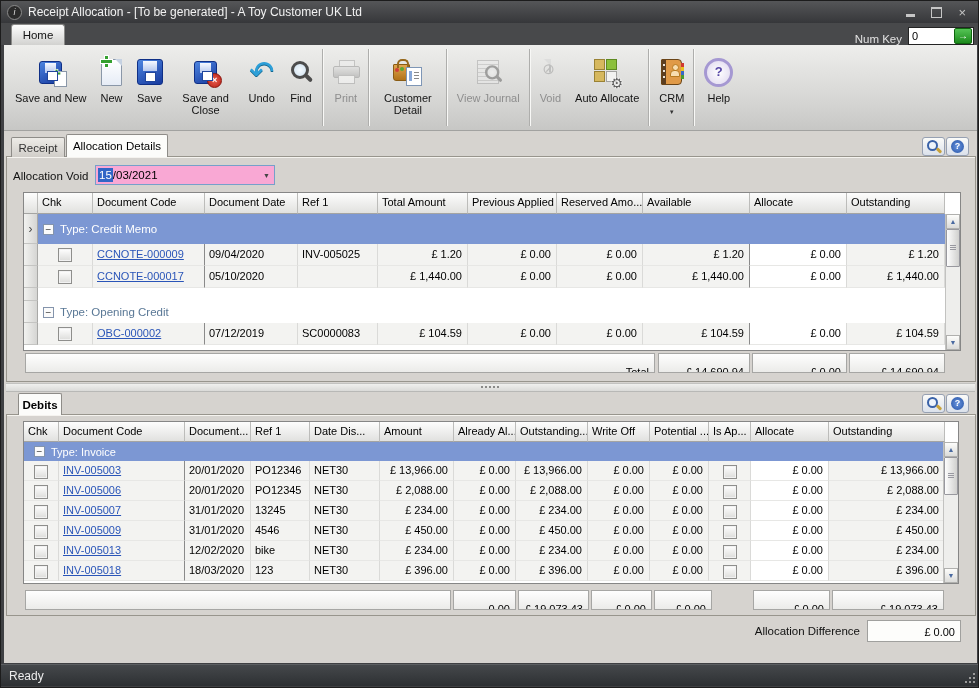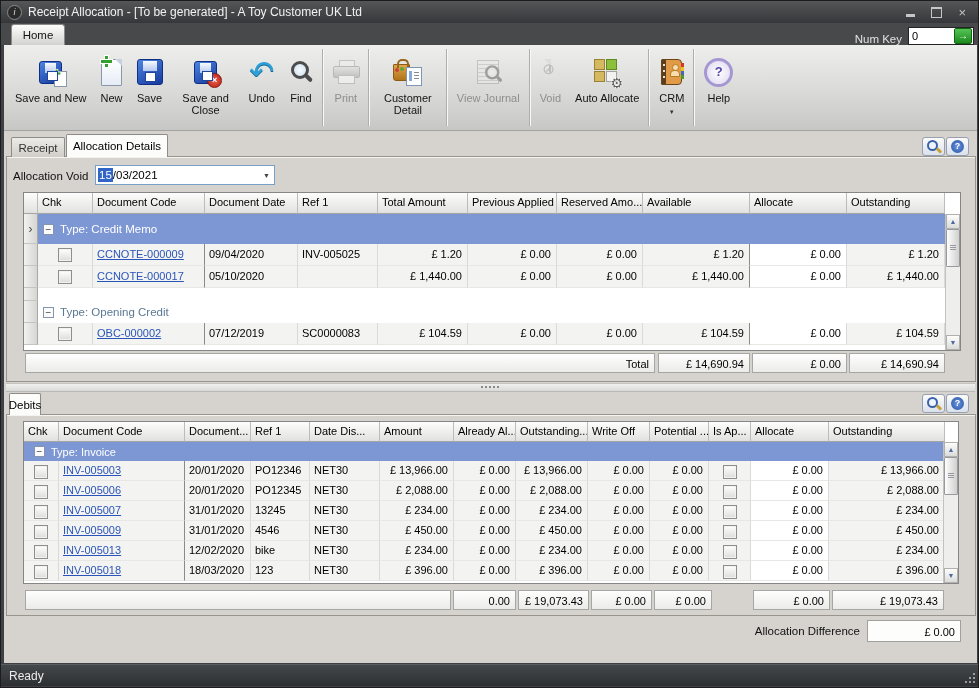--- a/index.html
+++ b/index.html
@@ -85,35 +85,35 @@
   .person::before{content:"";position:absolute;left:2px;top:0;width:5px;height:5px;border-radius:50%;background:#f8ddb0;border:1px solid #b87a20;}
   .person::after{content:"";position:absolute;left:0;top:6px;width:8px;height:5px;border-radius:4px 4px 0 0;background:#f8ddb0;border:1px solid #b87a20;}
   .helpcirc{width:23px;height:23px;border-radius:50%;background:radial-gradient(#ffffff,#ddd6ee);border:3px solid #a598d2;color:#5646a6;font-size:13px;font-weight:bold;text-align:center;line-height:22px;}
 
   
   .tab2{position:absolute;display:flex;align-items:center;justify-content:center;font-size:11.5px;border:1px solid #8e8c88;border-bottom:none;border-radius:2px 2px 0 0;box-sizing:border-box;}
   .tab-inactive{background:linear-gradient(#edebe7,#d1cec9);color:#333;z-index:4;}
   .tab-active{background:#fcfcfa;color:#000;z-index:6;}
   .tab-receipt{left:7px;top:92px;width:54px;height:20px;}
   .tab-alloc{left:62px;top:89px;width:102px;height:23px;}
-  .tab-debits{left:5px;top:348px;width:32px;height:22px;}
+  .tab-debits{left:14px;top:348px;width:44px;height:22px;font-weight:bold;}
   .icon-btn{position:absolute;width:23px;height:19px;background:linear-gradient(#fbfbf9,#dbe1eb);border:1px solid #96a0b2;border-radius:3px;display:flex;align-items:center;justify-content:center;box-sizing:border-box;}
   .ib1a{top:92px;right:32px;} .ib1b{top:92px;right:8px;}
   .ib2a{top:349px;right:32px;} .ib2b{top:349px;right:8px;}
   .mgp{position:relative;width:13px;height:13px;}
   .mgp::before{content:"";position:absolute;left:0;top:0;width:7px;height:7px;border-radius:50%;border:2px solid #3a62a8;background:#eef4fb;}
   .mgp::after{content:"";position:absolute;left:9px;top:9px;width:6px;height:3px;background:#c8a23a;border-radius:1px;transform:rotate(45deg);}
   .hq{width:13px;height:13px;border-radius:50%;background:radial-gradient(#6a96e0,#2450a2);color:#fff;font-size:9px;font-weight:bold;text-align:center;line-height:13px;}
 
   
   .panel1{position:absolute;top:111px;left:2px;width:968px;height:224px;border:1px solid #98958d;background:#d6d3cf;box-shadow:inset 0 1px 0 #f5f3ef;z-index:2;}
   .panel2{position:absolute;top:369px;left:2px;width:968px;height:200px;border:1px solid #98958d;background:#d6d3cf;box-shadow:inset 0 1px 0 #f5f3ef;z-index:2;}
 
   .adlabel{position:absolute;left:6px;top:13px;font-size:11.5px;color:#111;}
-  .adcombo{position:absolute;left:88px;top:8px;width:180px;height:20px;background:#ffffff;border:1px solid #76a0ca;display:flex;align-items:center;font-size:11.5px;box-sizing:border-box;}
+  .adcombo{position:absolute;left:88px;top:8px;width:180px;height:20px;background:#f9a8d4;border:1px solid #76a0ca;display:flex;align-items:center;font-size:11.5px;box-sizing:border-box;}
   .dsel{background:#3166c6;color:#fff;padding:1px 1px;margin-left:2px;}
   .drest{color:#000;}
   .dcaret{margin-left:auto;width:15px;text-align:center;color:#444;font-size:7px;}
 
   
   .grid{position:absolute;background:#fff;border:1px solid #868686;box-sizing:border-box;}
   .grid1{left:16px;top:35px;width:938px;height:159px;}
   .grid2{left:16px;top:6px;width:936px;height:163px;}
   .ghead{display:flex;}
   .g1 .ghead{height:21px;} .g2 .ghead{height:20px;}
@@ -155,21 +155,21 @@
 
   
   .vscroll{position:absolute;right:0;width:15px;bottom:0;background:#eeeeec;border-left:1px solid #c2c2c0;box-sizing:border-box;}
   .g1 .vscroll{top:21px;} .g2 .vscroll{top:20px;}
   .sbtn{position:absolute;left:0;width:14px;height:15px;background:linear-gradient(#fdfdfb,#dbdbd9);border:1px solid #b0b0ae;box-sizing:border-box;color:#4a6aa0;font-size:7px;text-align:center;line-height:13px;}
   .sbtn.up{top:0;} .sbtn.down{bottom:0;}
   .sthumb{position:absolute;left:0;top:15px;width:14px;height:38px;background:linear-gradient(90deg,#fdfdfd,#d0d0ce);border:1px solid #98989e;box-sizing:border-box;border-radius:1px;}
   .sthumb::after{content:"";position:absolute;left:3px;right:3px;top:50%;height:1px;margin-top:-3px;background:#9898a0;box-shadow:0 2px 0 #9898a0,0 4px 0 #9898a0;}
 
   
-  .tbox{position:absolute;height:20px;background:linear-gradient(#fefefe,#ebebe9);border:1px solid #a6a6a4;box-sizing:border-box;font-size:11px;color:#000;text-align:right;padding:4px 5px 0;white-space:nowrap;overflow:hidden;}
+  .tbox{position:absolute;height:20px;background:linear-gradient(#fefefe,#ebebe9);border:1px solid #a6a6a4;box-sizing:border-box;font-size:11px;color:#000;text-align:right;padding:12px 5px 0;white-space:nowrap;overflow:hidden;}
   .totals1 .tbox{top:196px;}
   .t1-label{left:18px;width:630px;}
   .t1-avail{left:651px;width:92px;}
   .t1-alloc{left:745px;width:95px;}
   .t1-out{left:842px;width:96px;}
   .totals2 .tbox{top:175px;}
   .t2-blank{left:18px;width:426px;}
   .t2-already{left:446px;width:63px;}
   .t2-out1{left:511px;width:71px;}
   .t2-wo{left:584px;width:61px;}

